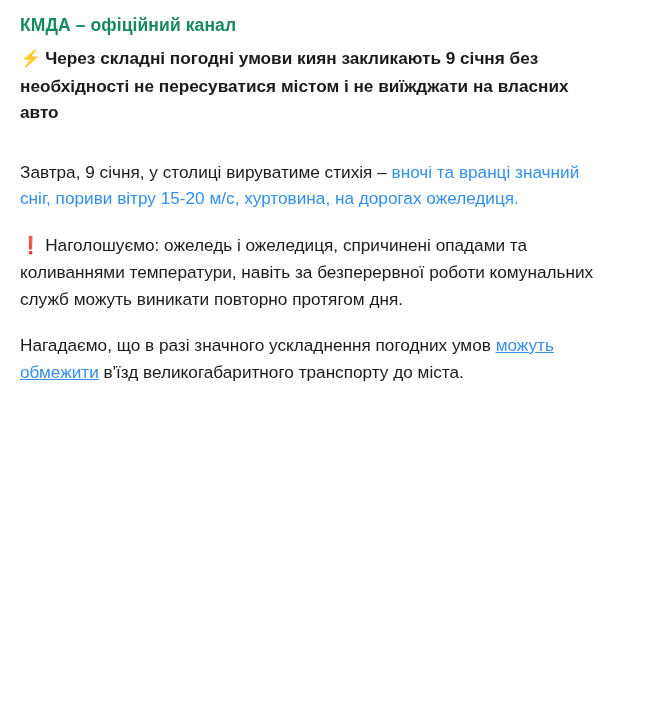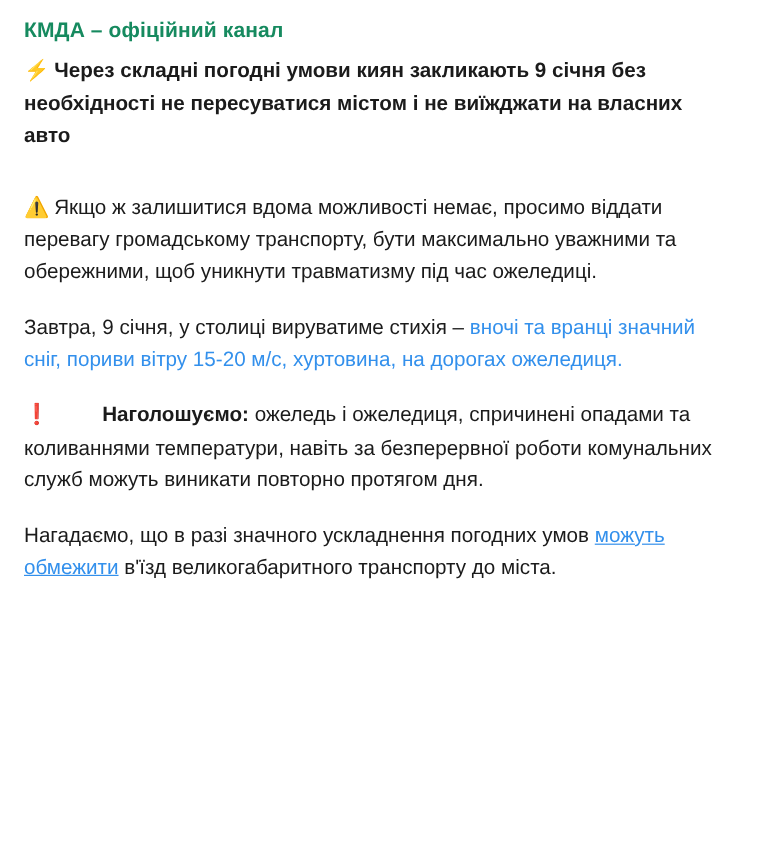--- a/index.html
+++ b/index.html
@@ -48,22 +48,21 @@
   }
   .link {
     color: #3390ec;
     text-decoration: none;
   }
   .link-u {
     color: #3390ec;
     text-decoration: underline;
   }
   .bold {
-    font-weight: bold;
-    margin-left: 40px;
+    font-weight: normal;
   }
   .warn-emoji {
     color: #f0a818;
   }
   .sp {
     display: inline-block;
     width: 4px;
   }
   .scroll-fade {
     position: absolute;
@@ -78,23 +77,20 @@
 <body>
 
 <div class="post">
 
   <div class="channel-name">КМДА – офіційний канал</div>
 
   <div class="block headline">
     <span class="emoji">⚡</span><span class="sp"></span><span>Через складні погодні умови киян закликають 9 січня без необхідності не пересуватися містом і не виїжджати на власних авто</span>
   </div>
 
-  <div class="block">
-    <span class="emoji warn-emoji">⚠️</span><span class="sp"></span><span>Якщо ж залишитися вдома можливості немає, просимо віддати перевагу громадському транспорту, бути максимально уважними та обережними, щоб уникнути травматизму під час ожеледиці.</span>
-  </div>
 
 
   <div class="block">
     <span>Завтра, 9 січня, у столиці вируватиме стихія – </span><span class="link">вночі та вранці значний сніг, пориви вітру 15-20 м/с, хуртовина, на дорогах ожеледиця.</span>
   </div>
 
   <div class="block">
     <span class="emoji">❗</span><span class="sp"></span><span class="bold">Наголошуємо:</span><span> ожеледь і ожеледиця, спричинені опадами та коливаннями температури, навіть за безперервної роботи комунальних служб можуть виникати повторно протягом дня.</span>
   </div>
 

